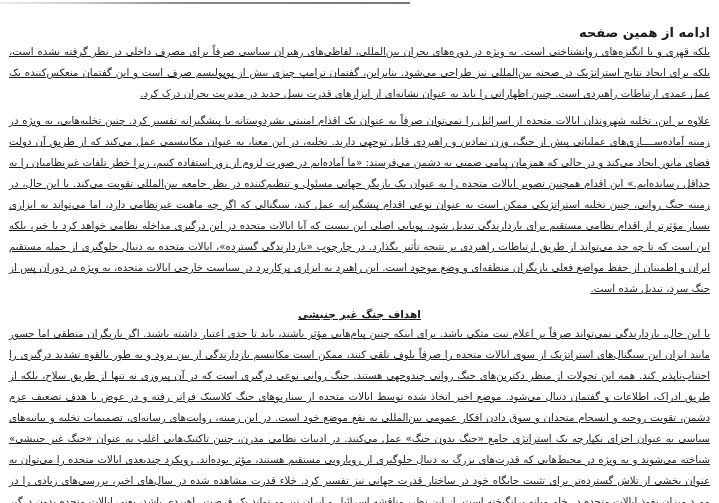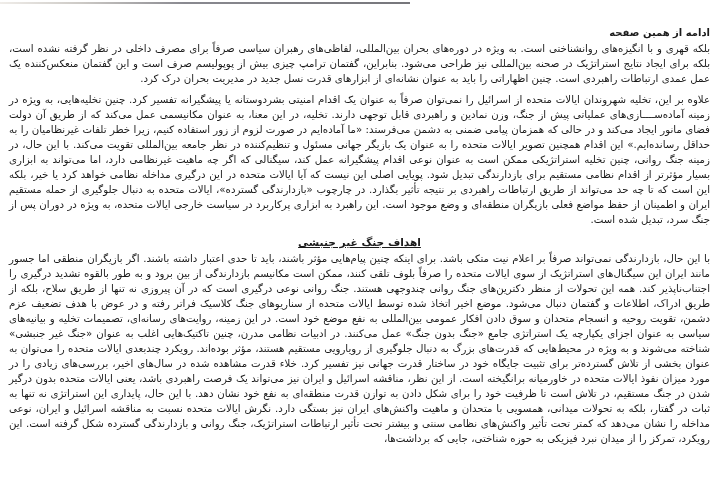--- a/index.html
+++ b/index.html
@@ -40,44 +40,45 @@
     top: 26px;
     right: 9px;
     left: 9px;
     direction: rtl;
     text-align: justify;
     text-justify: inter-word;
     color: #1b1b1b;
   }
 
   .section-head {
-    font-size: 10px;
+    font-size: 13px;
     font-weight: bold;
     line-height: 14px;
     margin: 0 0 1px 0;
     letter-spacing: 0.1px;
   }
 
   .centered-head {
     font-size: 10.6px;
     font-weight: bold;
     text-align: center;
     line-height: 16px;
     margin: 7px 0 1px 0;
     letter-spacing: 0.1px;
     text-decoration: underline;
   }
 
   p.para {
     font-size: 10.2px;
-    line-height: 15px;
+    line-height: 21px;
     margin: 0 0 6px 0;
     text-align: justify;
     text-align-last: right;
     word-spacing: 0.1px;
+    text-decoration: underline;
   }
 
   p.para.tight {
     margin-bottom: 5px;
   }
 
   
   .content {
     -webkit-font-smoothing: antialiased;
   }

